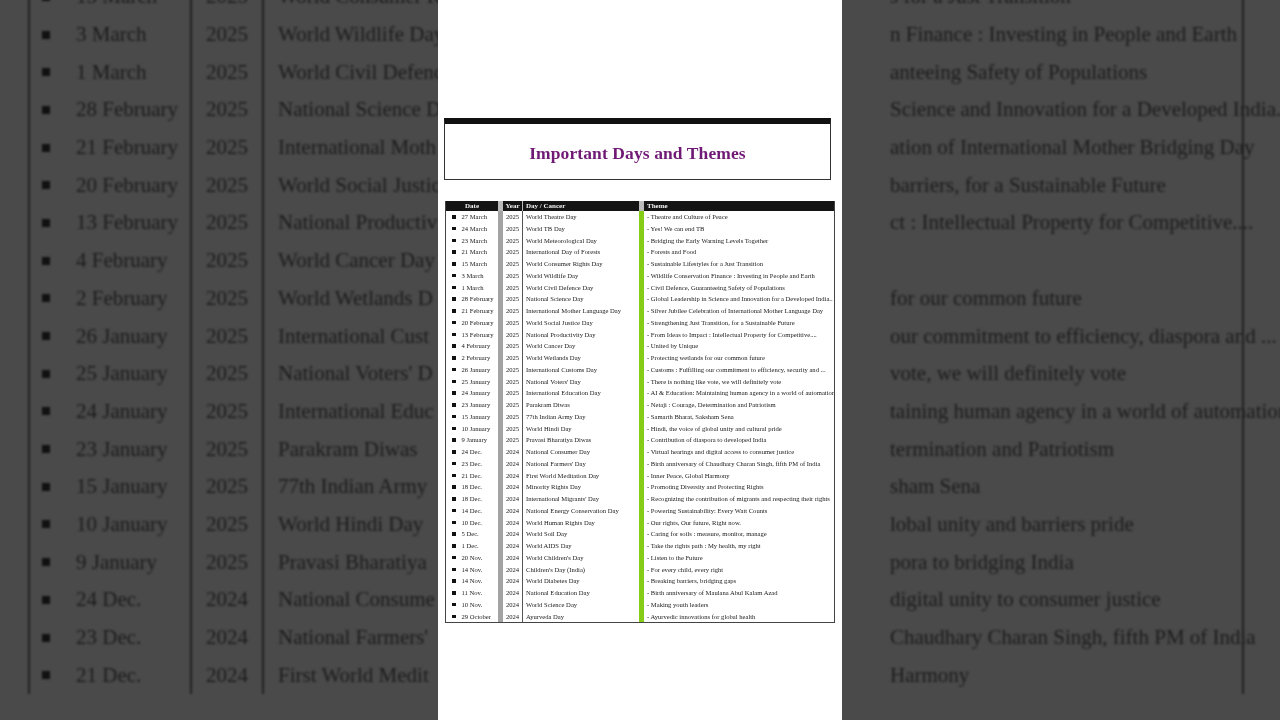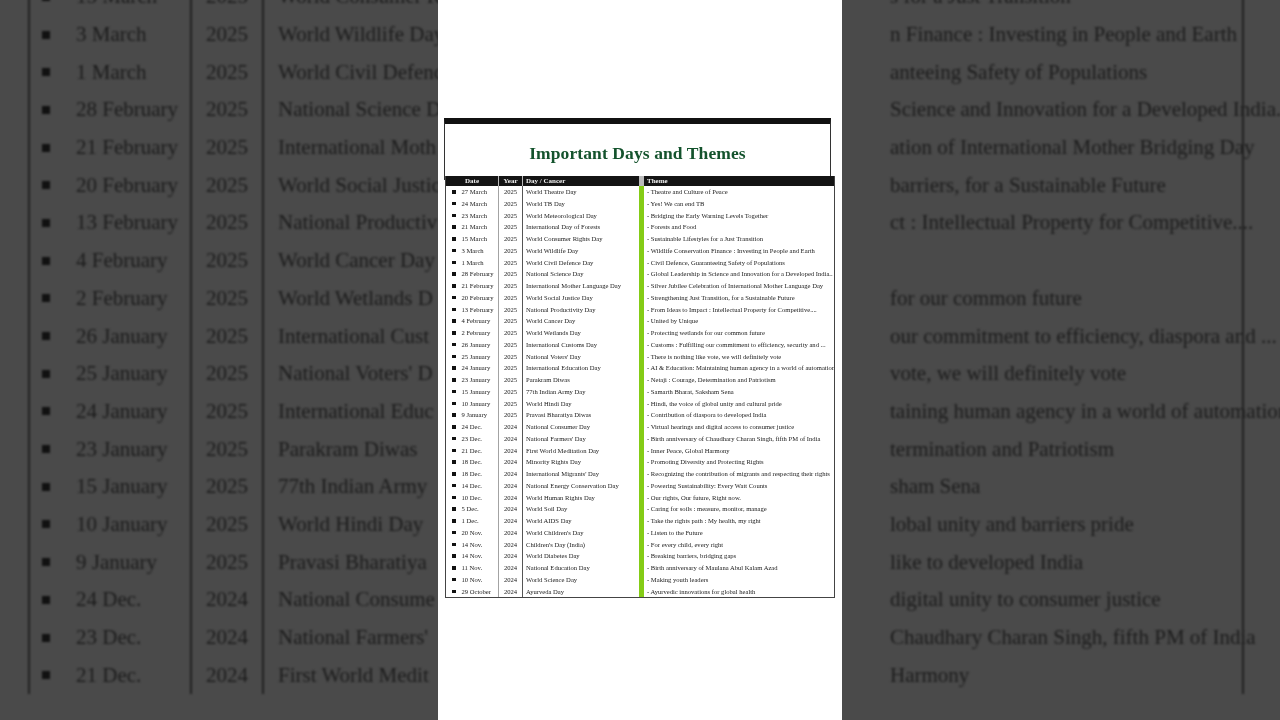--- a/index.html
+++ b/index.html
@@ -24,26 +24,26 @@
     
     .page { position: absolute; left: 438px; top: 0; width: 404px; height: 720px; background: #ffffff; overflow: hidden; }
 
     .watermark { position: absolute; left: 286px; top: 22px; width: 100px; text-align: center; }
     .wm-logo { width: 54px; height: 54px; border: 2px solid #e6e6e6; border-radius: 50%; margin: 0 auto; position: relative; background: #f4f4f4; }
     .wm-logo span.k { position: absolute; left: 0; right: 0; top: 9px; font-family: "Liberation Sans", sans-serif; font-size: 30px; color: #e2e2e2; text-align: center; }
     .wm-dot { position: absolute; width: 7px; height: 7px; border: 1.5px solid #e2e2e2; border-radius: 50%; background: #fff; }
     .wm-text { font-family: "Liberation Sans", sans-serif; font-size: 11.5px; color: #e4e4e4; letter-spacing: 0.2px; margin-top: 6px; font-weight: bold; text-shadow: 0 0 1px #ccc; }
 
     .title-box { position: absolute; left: 6px; top: 118px; width: 387px; height: 62px; border: 1px solid #333; border-top: 6px solid #111; background: #fff; }
-    .title-box h1 { font-size: 17.5px; font-weight: bold; text-align: center; margin-top: 19px; color: #14532d; letter-spacing: 0.1px; }
-
-    .tbl { position: absolute; left: 7px; top: 176px; width: 390px; border-left: 1px solid #444; border-right: 1px solid #444; border-bottom: 1px solid #444; }
+    .title-box h1 { font-size: 17.5px; font-weight: bold; text-align: center; margin-top: 19px; color: #701a75; letter-spacing: 0.1px; }
+
+    .tbl { position: absolute; left: 7px; top: 201px; width: 390px; border-left: 1px solid #444; border-right: 1px solid #444; border-bottom: 1px solid #444; }
     .thead { display: flex; background: #141414; color: #f2f2f2; height: 10px; font-size: 7px; font-weight: bold; line-height: 10px; }
     .col-date { width: 52px; flex: none; }
-    .col-year { width: 24px; flex: none; border-left: 1px solid #a3a3a3; }
+    .col-year { width: 24px; flex: none; border-left: 5px solid #a3a3a3; }
     .col-day { width: 117px; flex: none; border-left: 1px solid #555; }
     .col-theme { flex: 1; border-left: 5px solid #84cc16; }
     .thead .col-date { text-align: center; }
     .thead .col-year { text-align: center; border-left-color: #bbb; }
     .thead .col-day { padding-left: 3px; border-left-color: #bbb; }
     .thead .col-theme { padding-left: 3px; border-left-color: #bbb; }
 
     .trow { display: flex; height: 11.75px; font-size: 6.6px; line-height: 11.75px; color: #1a1a1a; white-space: nowrap; }
     .trow .col-date { display: flex; align-items: center; }
     .bullet { width: 3.5px; height: 3.5px; background: #111; margin-left: 6px; margin-right: 6px; flex: none; }
@@ -218,21 +218,21 @@
       <div class="bg-row">
         <span class="bg-theme" style="margin-left:600px">termination and Patriotism</span>
       </div>
       <div class="bg-row">
         <span class="bg-theme" style="margin-left:600px">sham Sena</span>
       </div>
       <div class="bg-row">
         <span class="bg-theme" style="margin-left:600px">lobal unity and barriers pride</span>
       </div>
       <div class="bg-row">
-        <span class="bg-theme" style="margin-left:600px">like to developed India</span>
+        <span class="bg-theme" style="margin-left:600px">pora to bridging India</span>
       </div>
       <div class="bg-row">
         <span class="bg-theme" style="margin-left:600px">digital unity to consumer justice</span>
       </div>
       <div class="bg-row">
         <span class="bg-theme" style="margin-left:600px">Chaudhary Charan Singh, fifth PM of India</span>
       </div>
       <div class="bg-row">
         <span class="bg-theme" style="margin-left:600px">Harmony</span>
       </div>

